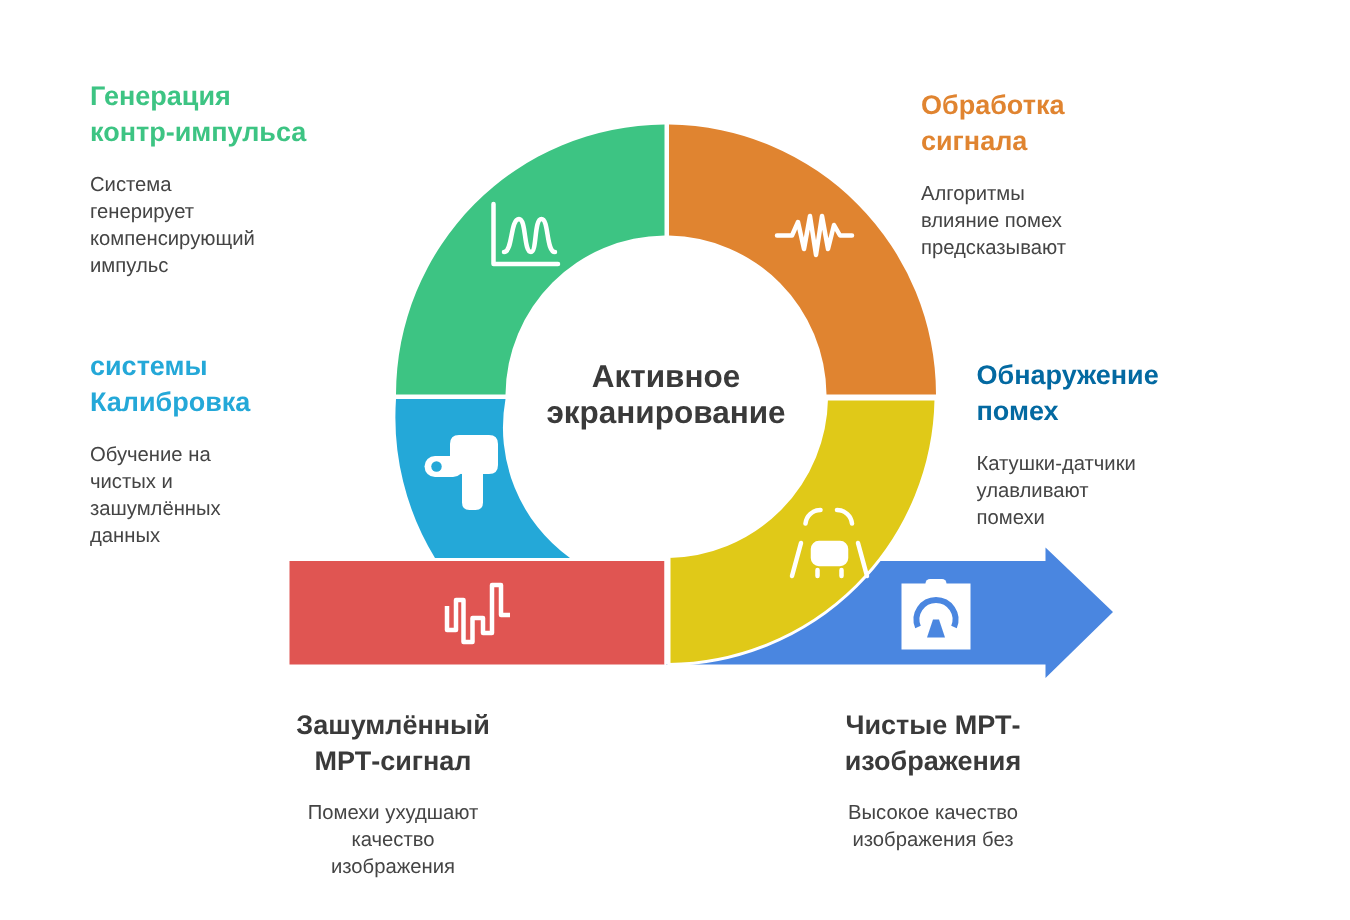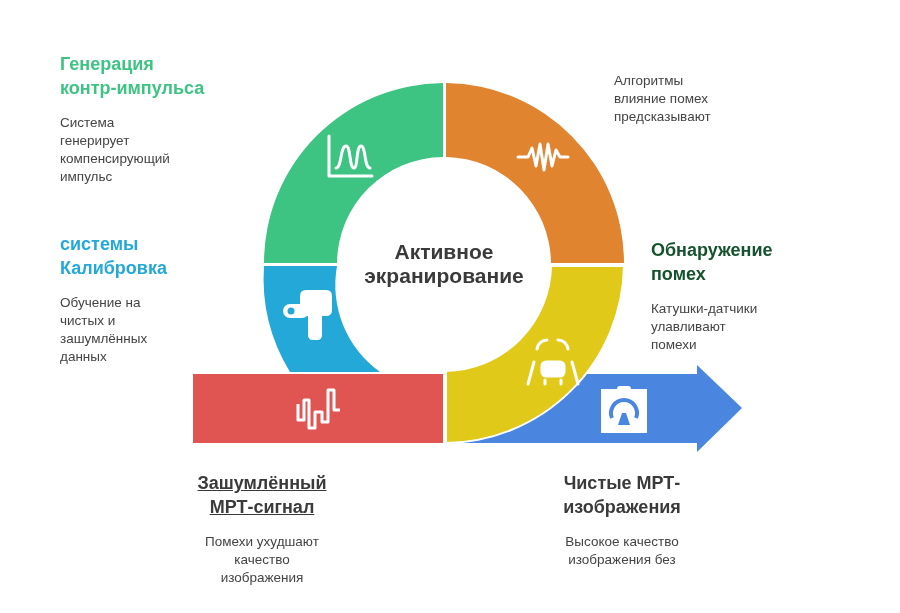--- a/index.html
+++ b/index.html
@@ -86,20 +86,24 @@
     <div class="desc">
       <div>Система</div>
       <div>генерирует</div>
       <div>компенсирующий</div>
       <div>импульс</div>
     </div>
   </div>
 
   
   <div class="label left" style="left:614px; top:58px; width:220px;">
+    <div class="title" style="color:#E08430;">
+      <div>Обработка</div>
+      <div>сигнала</div>
+    </div>
     <div class="desc">
       <div>Алгоритмы</div>
       <div>влияние помех</div>
       <div>предсказывают</div>
     </div>
   </div>
 
   
   <div class="label right" style="left:60px; top:232px; width:178px;">
     <div class="title" style="color:#24A8D8;">
@@ -109,34 +113,34 @@
     <div class="desc">
       <div>Обучение на</div>
       <div>чистых и</div>
       <div>зашумлённых</div>
       <div>данных</div>
     </div>
   </div>
 
   
   <div class="label left" style="left:651px; top:238px; width:200px;">
-    <div class="title" style="color:#14532d;">
+    <div class="title" style="color:#0369a1;">
       <div>Обнаружение</div>
       <div>помех</div>
     </div>
     <div class="desc">
       <div>Катушки-датчики</div>
       <div>улавливают</div>
       <div>помехи</div>
     </div>
   </div>
 
   
   <div class="label center" style="left:162px; top:471px; width:200px;">
-    <div class="title" style="color:#3a3a3a;text-decoration:underline;">
+    <div class="title" style="color:#3a3a3a;">
       <div>Зашумлённый</div>
       <div>МРТ-сигнал</div>
     </div>
     <div class="desc">
       <div>Помехи ухудшают</div>
       <div>качество</div>
       <div>изображения</div>
     </div>
   </div>
 

